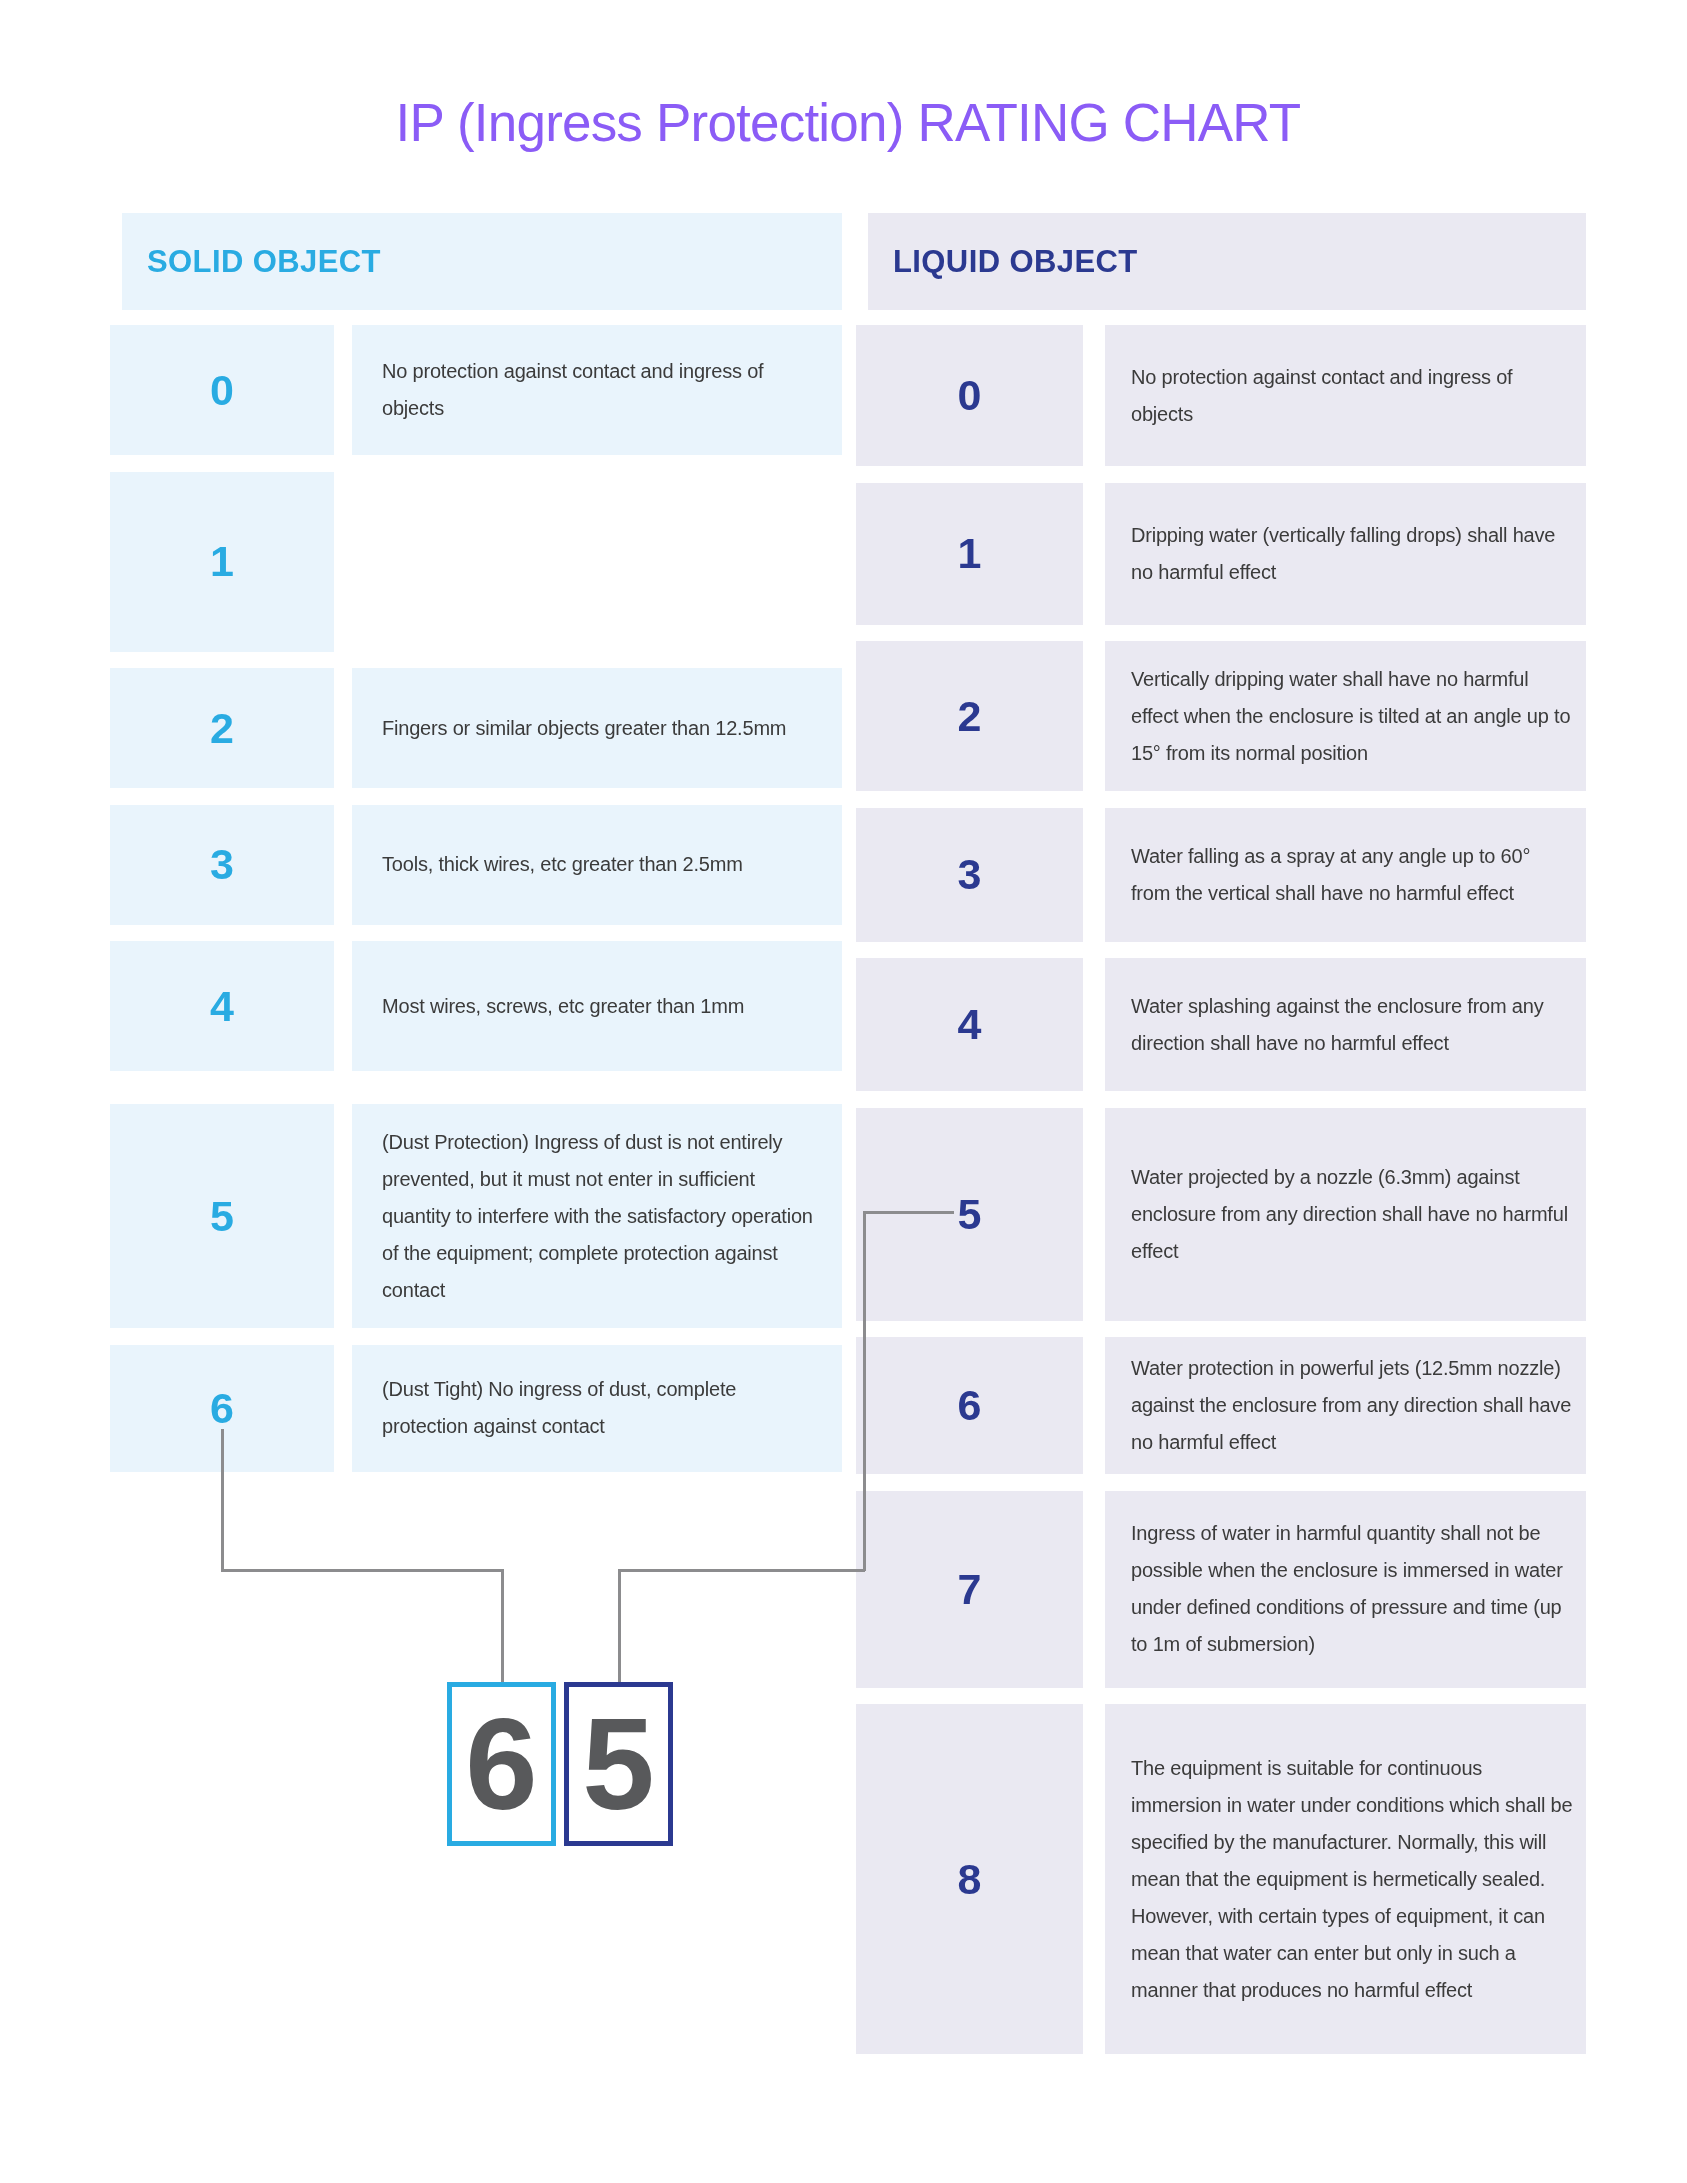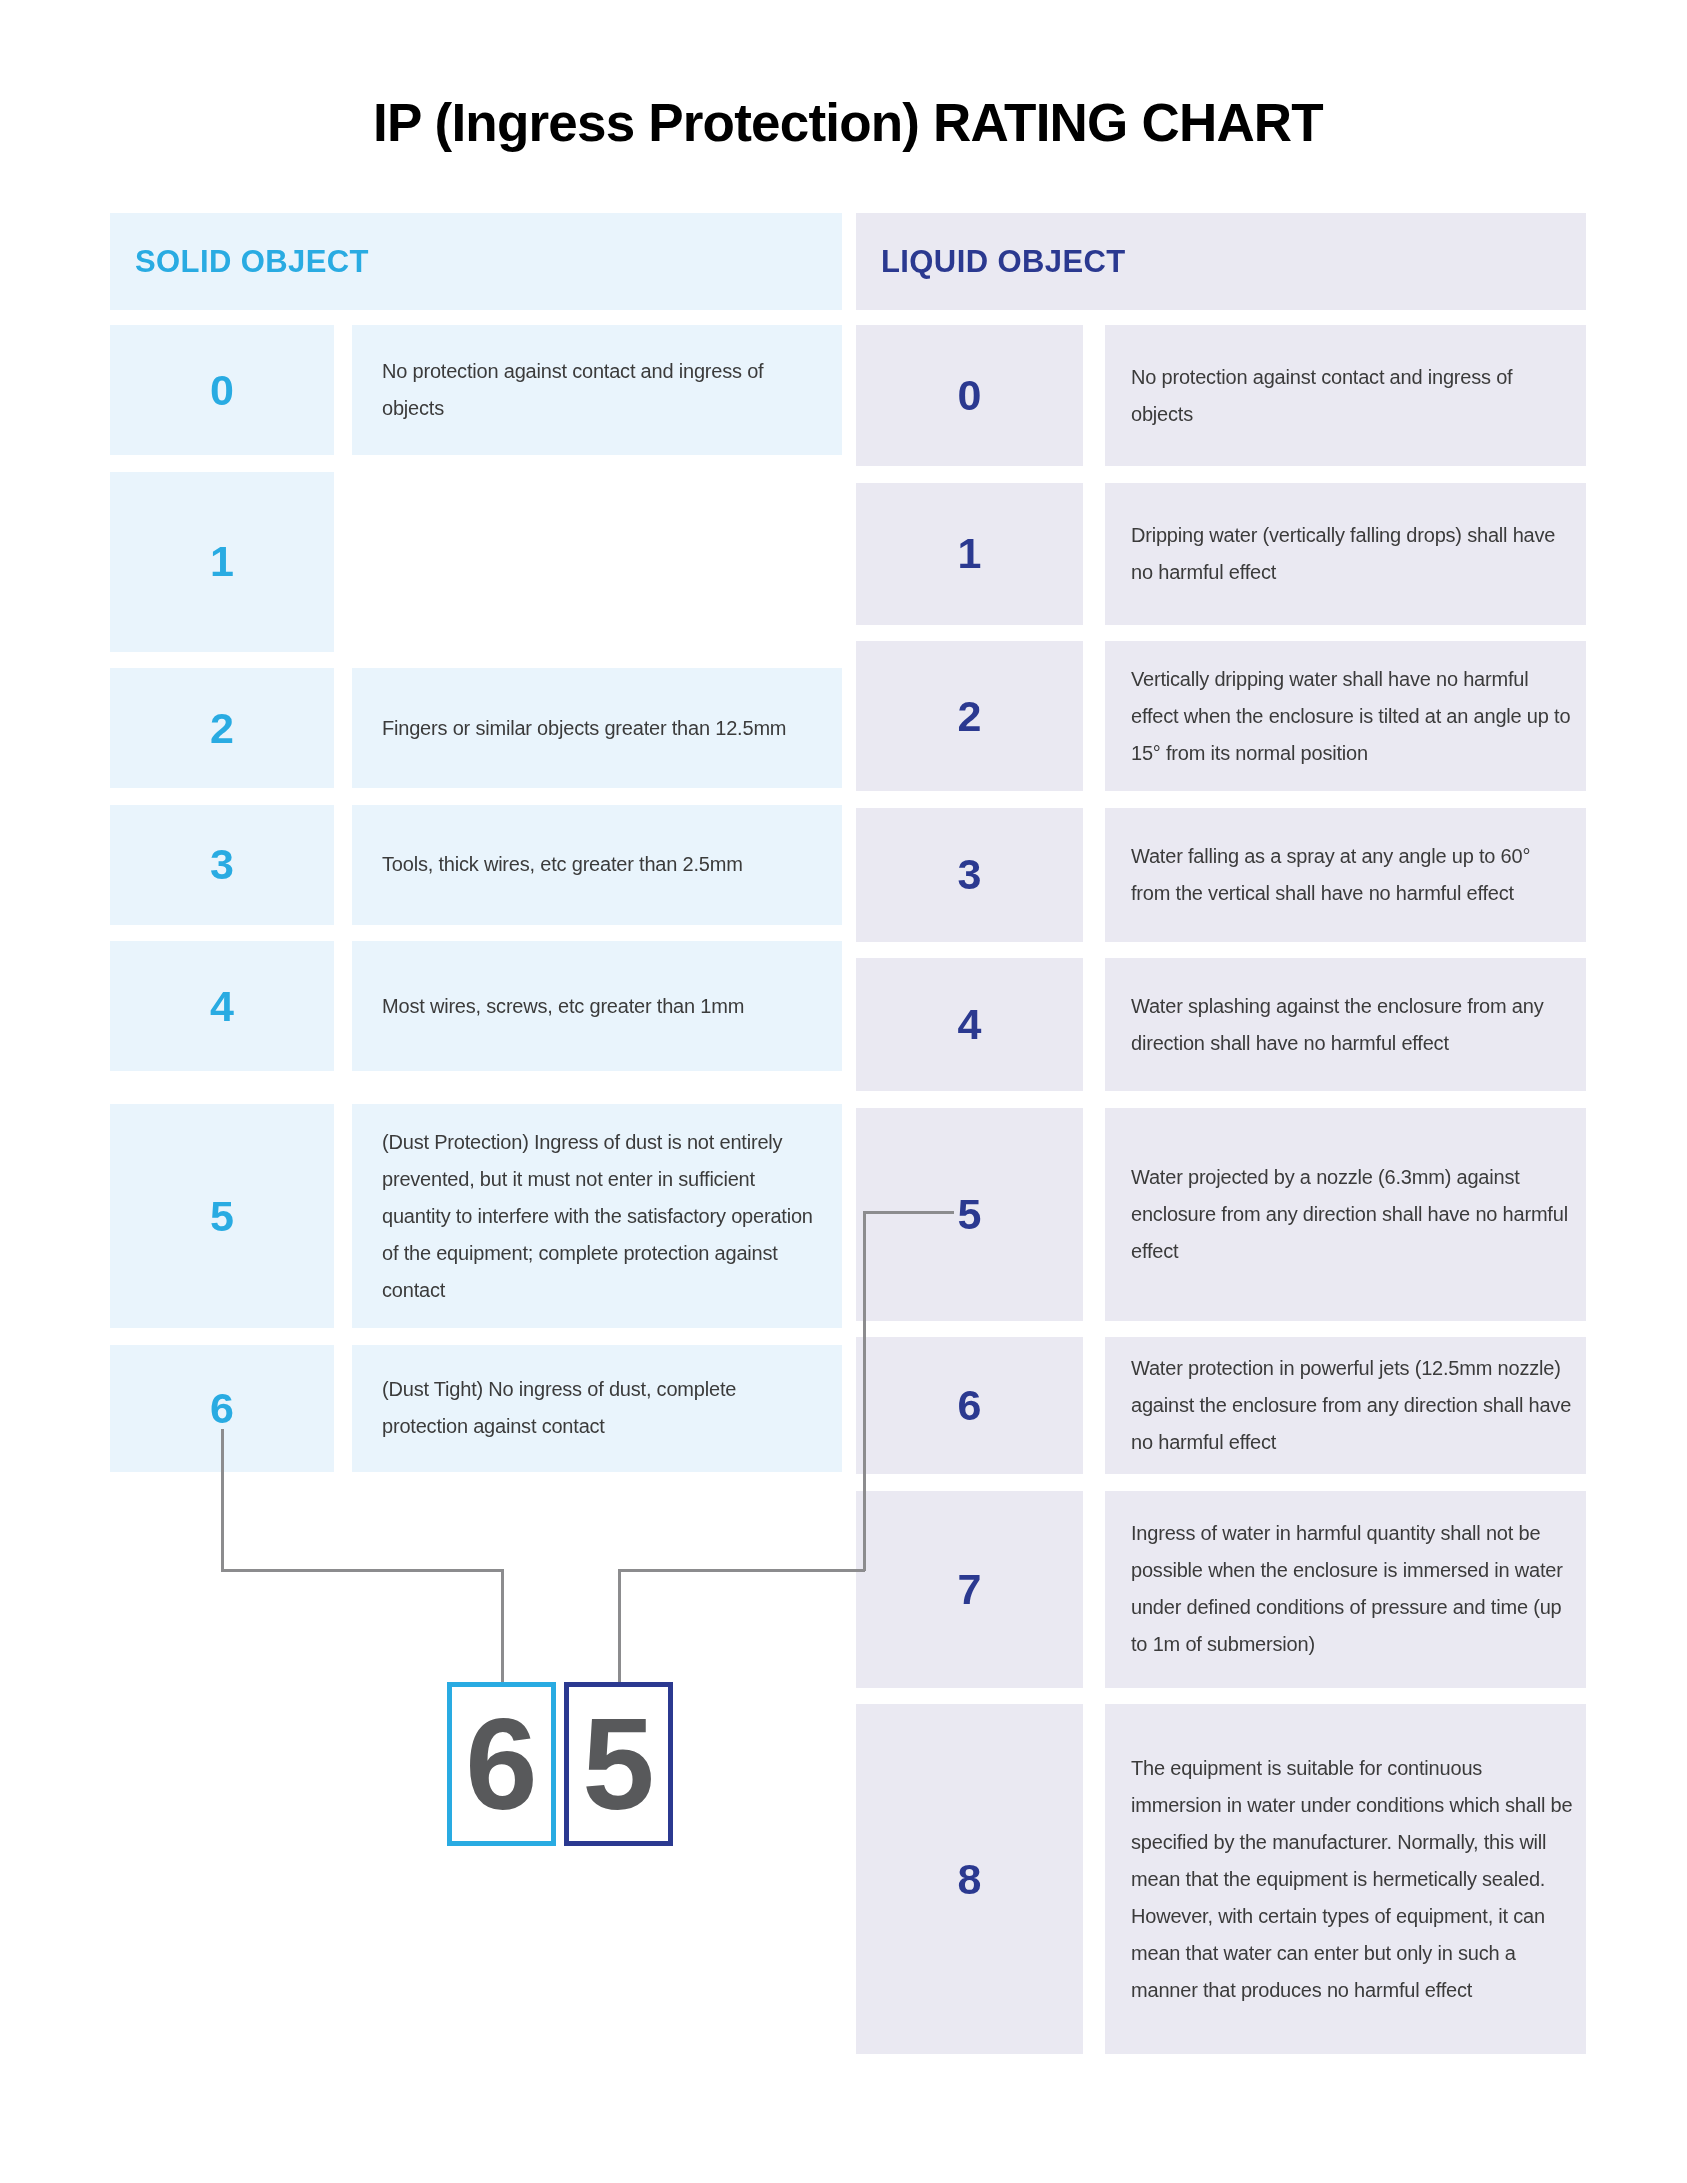--- a/index.html
+++ b/index.html
@@ -11,33 +11,33 @@
     font-family:"Liberation Sans", sans-serif;
     overflow:hidden;
   }
   
   .title{
     position:absolute;
     left:110px; top:92px; width:1476px;
     margin:0;
     text-align:center;
     font-size:53px;
-    font-weight:bold;
+    font-weight:normal;
     letter-spacing:-0.8px;
-    color:#000000;
+    color:#8b5cf6;
   }
   
   .col{position:absolute; top:213px;}
   .col-solid{left:110px; width:732px;}
   .col-liquid{left:856px; width:730px;}
   .col-header{
     height:97px;
     display:flex; align-items:center;
     padding-left:25px; box-sizing:border-box;
-    font-size:31px; font-weight:bold; letter-spacing:0.4px;
+    font-size:31px; font-weight:bold; letter-spacing:0.4px;margin-left:12px;
   }
   .col-solid .col-header{background:#E9F4FC; color:#29ABE2;}
   .col-liquid .col-header{background:#EAE9F2; color:#2B3990;}
   .row{display:flex;}
   .row .num{
     flex:0 0 auto;
     display:flex; align-items:center; justify-content:center;
     font-size:43px; font-weight:bold;
   }
   .col-solid .num{width:224px; margin-right:18px; background:#E9F4FC; color:#29ABE2;}

